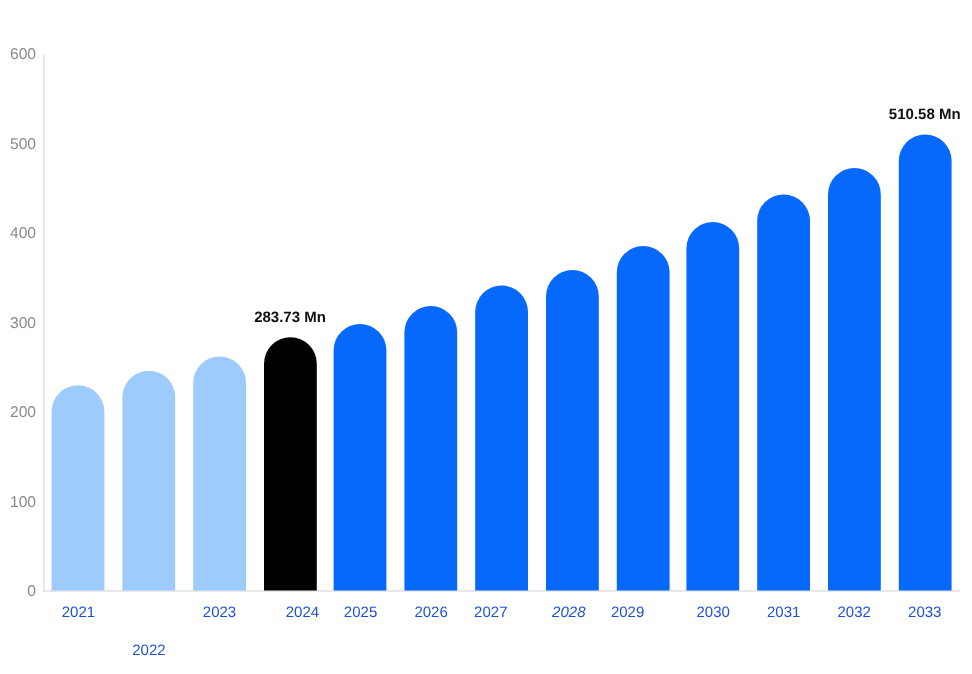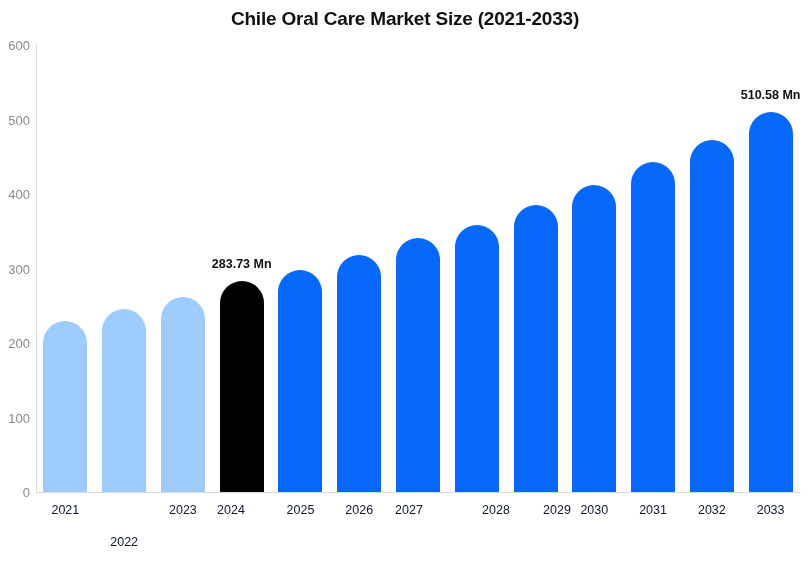--- a/index.html
+++ b/index.html
@@ -109,21 +109,21 @@
     left: 36px;
     top: 500px;
     width: 764px;
     height: 22px;
   }
   .x-tick {
     position: absolute;
     top: 3px;
     text-align: center;
     font-size: 12.5px;
-    color: #0f172a;
+    color: #1d4ed8;
     transform: translateX(-50%);
     white-space: nowrap;
   }
 
   
   .legend {
     position: absolute;
     left: 0;
     top: 534px;
     width: 810px;
@@ -140,21 +140,20 @@
     font-size: 13px;
     color: #5a5a5a;
     white-space: nowrap;
   }
 </style>
 </head>
 <body>
 
 <div id="chart-root">
 
-  <div class="chart-title">Chile Oral Care Market Size (2021-2033)</div>
 
   <div class="y-axis-line"></div>
   <div class="x-axis-line"></div>
 
   <div class="y-ticks-wrap" id="y-ticks">
       <div class="y-tick" style="top: 447px;">0</div>
       <div class="y-tick" style="top: 372.5px;">100</div>
       <div class="y-tick" style="top: 298px;">200</div>
       <div class="y-tick" style="top: 223.5px;">300</div>
       <div class="y-tick" style="top: 149px;">400</div>
@@ -203,26 +202,26 @@
       <div class="bar-slot" style="left: 712.615px; width: 44px;">
         <div class="bar" title="2033: 510.58" style="height: 380.382px; background: rgb(6, 105, 252);"></div>
         <div class="bar-label" style="bottom: 390.382px;">510.58 Mn</div>
       </div>
     </div>
 
   <div class="x-ticks-wrap" id="x-ticks">
       <div class="x-tick" style="left: 29.3846px;">2021</div>
       <div class="x-tick" style="left: 88.1538px; margin-top: 32px;">2022</div>
       <div class="x-tick" style="left: 146.923px;">2023</div>
-      <div class="x-tick" style="left: 195px;">2024</div>
+      <div class="x-tick" style="left: 216px;">2024</div>
       <div class="x-tick" style="left: 264.462px;">2025</div>
       <div class="x-tick" style="left: 323.231px;">2026</div>
       <div class="x-tick" style="left: 373px;">2027</div>
-      <div class="x-tick" style="left: 460px;">2028</div>
-      <div class="x-tick" style="left: 521px;">2029</div>
+      <div class="x-tick" style="left: 438px; font-style: italic;">2028</div>
+      <div class="x-tick" style="left: 487px;">2029</div>
       <div class="x-tick" style="left: 558.308px;">2030</div>
       <div class="x-tick" style="left: 617.077px;">2031</div>
       <div class="x-tick" style="left: 675.846px;">2032</div>
       <div class="x-tick" style="left: 734.615px;">2033</div>
     </div>
 
 
 </div>
 
 </body></html>

